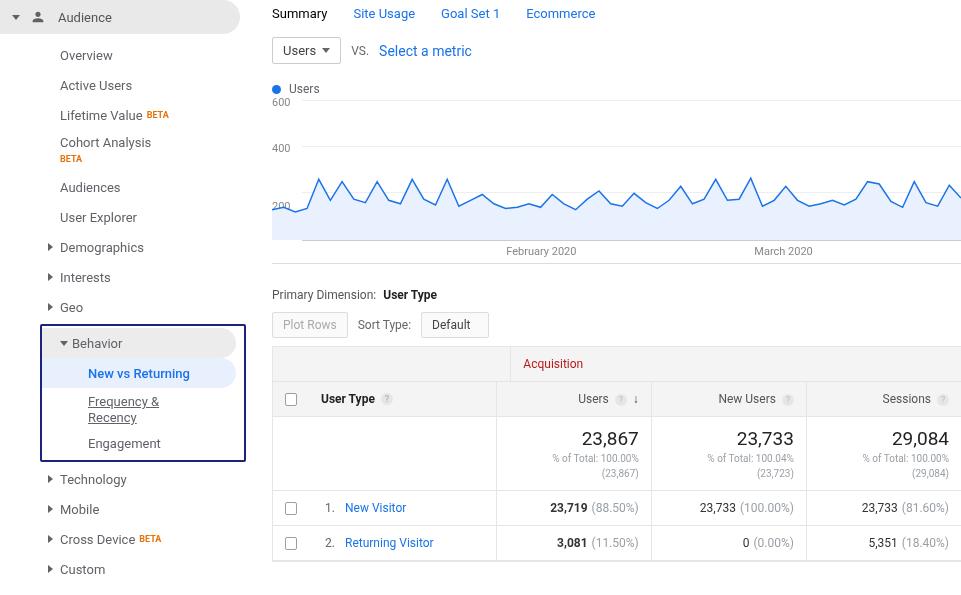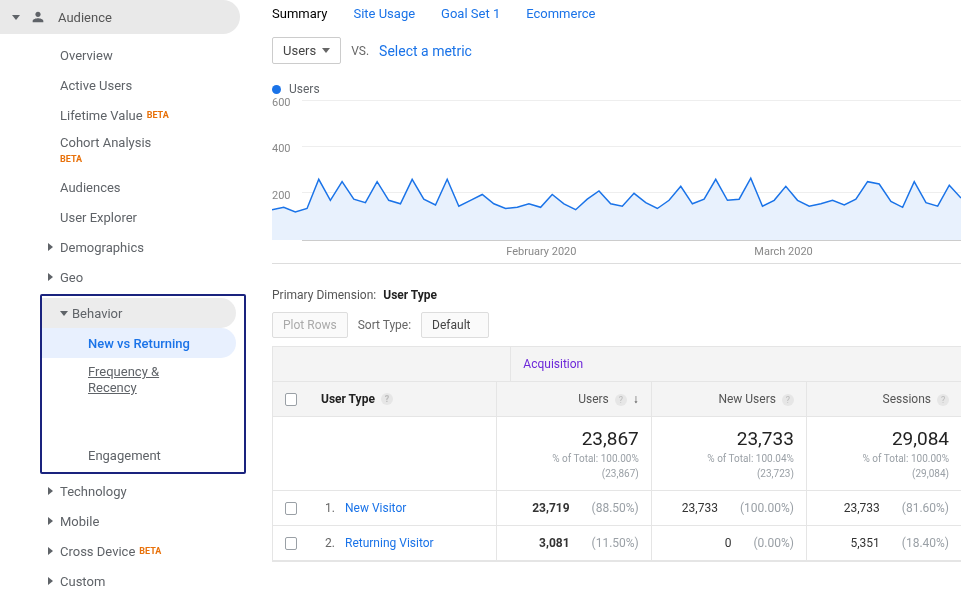--- a/index.html
+++ b/index.html
@@ -70,21 +70,21 @@
 .thead-top .th { background:#f4f4f4; }
 .thead-top .acq { border-left:1px solid #e5e5e5; }
 .thead-sub .th { background:#f4f4f4; color:#555; font-weight:400; }
 .thead-sub .col-usertype { display:flex; align-items:center; font-weight:700; color:#222; }
 .help { display:inline-block; width:12px; height:12px; border-radius:50%; background:#e6e6e6; color:#bbb; font-size:9px; line-height:12px; text-align:center; margin-left:6px; }
 .totals .td { background:#fff; }
 .big-num { font-size:19px; color:#222; font-weight:400; }
 .sub-note { color:#9aa0a6; font-size:10px; line-height:13px; margin-top:2px; }
 .row-link { color:#1a73e8; cursor:pointer; }
 .bold { font-weight:700; }
-.pct { color:#9aa0a6; margin-left:22px; }
+.pct { color:#9aa0a6; margin-left:4px; }
 .idx { color:#666; margin-right:10px; display:inline-block; width:14px; text-align:right; }
 .arrow-down { display:inline-block; margin-left:6px; color:#444; }
 .bl { border-left:1px solid #e5e5e5; }
 </style>
 </head>
 <body>
 
 <div class="layout">
 
   <div class="sidebar">
@@ -107,33 +107,37 @@
         <span class="beta-tag">BETA</span>
       </div>
       <div class="nav-item">Audiences</div>
       <div class="nav-item">User Explorer</div>
       <div class="nav-item parent">
           <span class="tri"></span>
           <span>Demographics</span>
         </div>
       <div class="nav-item parent">
           <span class="tri"></span>
+          <span>Interests</span>
+        </div>
+      <div class="nav-item parent">
+          <span class="tri"></span>
           <span>Geo</span>
         </div>
 
       <div class="highlight-box">
         <div class="nav-item parent open active-parent" style="padding-left:30px;">
             <span class="tri" style="left:18px;"></span>
             <span>Behavior</span>
           </div>
         <div class="nav-item sub selected" style="padding-left:46px;">New vs Returning</div>
         <div class="nav-item sub wrap" style="padding-left:46px;">
             <span style="max-width:110px;">Frequency &amp; Recency</span>
           </div>
-        <div class="nav-item sub" style="padding-left:46px;margin-top:42px;">Engagement</div>
+        <div class="nav-item sub" style="padding-left:46px;">Engagement</div>
       </div>
 
       <div class="nav-item parent">
           <span class="tri"></span>
           <span>Technology</span>
         </div>
       <div class="nav-item parent">
           <span class="tri"></span>
           <span>Mobile</span>
         </div>
@@ -169,21 +173,21 @@
     <div class="chart-header">
       <span class="legend-dot"></span>
       <span class="legend-label">Users</span>
     </div>
 
     <div class="chart-wrap">
       <div class="y-tick" style="top:-4px;">600</div>
       <div class="y-line" style="top:0;"></div>
       <div class="y-tick" style="top:42px;">400</div>
       <div class="y-line" style="top:46px;"></div>
-      <div class="y-tick" style="top:89px;">200</div>
+      <div class="y-tick" style="top:100px;">200</div>
       <div class="y-line" style="top:92px;"></div>
       <div class="y-line" style="top:140px;border-top:1px solid #ccc;"></div>
       <svg class="chart-svg" viewBox="0 0 700 140" preserveAspectRatio="none">
         <path id="chart-area" fill="#e8f1fd" stroke="none" d="M0.0 109.7 L11.9 107.3 L23.7 112.0 L35.6 108.5 L47.5 79.3 L59.3 100.3 L71.2 81.7 L83.1 99.2 L94.9 102.7 L106.8 81.7 L118.6 100.3 L130.5 103.8 L142.4 79.3 L154.2 99.2 L166.1 105.0 L178.0 79.3 L189.8 106.2 L201.7 100.3 L213.6 94.5 L225.4 103.8 L237.3 108.5 L249.2 107.3 L261.0 103.8 L272.9 107.3 L284.7 94.5 L296.6 103.8 L308.5 109.7 L320.3 99.2 L332.2 91.0 L344.1 103.8 L355.9 106.2 L367.8 93.3 L379.7 102.7 L391.5 108.5 L403.4 100.3 L415.3 86.3 L427.1 103.8 L439.0 99.2 L450.8 79.3 L462.7 100.3 L474.6 99.2 L486.4 78.2 L498.3 106.2 L510.2 100.3 L522.0 86.3 L533.9 100.3 L545.8 106.2 L557.6 103.8 L569.5 100.3 L581.4 105.0 L593.2 99.2 L605.1 81.7 L616.9 84.0 L628.8 101.5 L640.7 107.3 L652.5 81.7 L664.4 102.7 L676.3 106.2 L688.1 85.2 L700.0 98.0 L 700 140 L 0 140 Z"></path>
         <path id="chart-line" fill="none" stroke="#1a73e8" stroke-width="1.5" d="M0.0 109.7 L11.9 107.3 L23.7 112.0 L35.6 108.5 L47.5 79.3 L59.3 100.3 L71.2 81.7 L83.1 99.2 L94.9 102.7 L106.8 81.7 L118.6 100.3 L130.5 103.8 L142.4 79.3 L154.2 99.2 L166.1 105.0 L178.0 79.3 L189.8 106.2 L201.7 100.3 L213.6 94.5 L225.4 103.8 L237.3 108.5 L249.2 107.3 L261.0 103.8 L272.9 107.3 L284.7 94.5 L296.6 103.8 L308.5 109.7 L320.3 99.2 L332.2 91.0 L344.1 103.8 L355.9 106.2 L367.8 93.3 L379.7 102.7 L391.5 108.5 L403.4 100.3 L415.3 86.3 L427.1 103.8 L439.0 99.2 L450.8 79.3 L462.7 100.3 L474.6 99.2 L486.4 78.2 L498.3 106.2 L510.2 100.3 L522.0 86.3 L533.9 100.3 L545.8 106.2 L557.6 103.8 L569.5 100.3 L581.4 105.0 L593.2 99.2 L605.1 81.7 L616.9 84.0 L628.8 101.5 L640.7 107.3 L652.5 81.7 L664.4 102.7 L676.3 106.2 L688.1 85.2 L700.0 98.0 "></path>
       </svg>
       <div class="x-labels">
         <span class="x-label" style="left:34%;">February 2020</span>
         <span class="x-label" style="left:70%;">March 2020</span>
       </div>
@@ -198,21 +202,21 @@
       <span class="sort-label">Sort Type:</span>
       <span class="btn-outline enabled">
         <span>Default</span> <span class="caret" style="display:inline-block;vertical-align:middle;margin-left:4px;"></span>
       </span>
     </div>
 
     <div class="table">
       <div class="tr thead-top">
         <div class="th col-check"></div>
         <div class="th col-usertype"></div>
-        <div class="th acq" style="flex:3.6;font-weight:400;color:#6d28d9;">Acquisition</div>
+        <div class="th acq" style="flex:3.6;font-weight:400;color:#b91c1c;">Acquisition</div>
       </div>
       <div class="tr thead-sub">
         <div class="th col-check">
             <span class="cb"></span>
           </div>
         <div class="th col-usertype">
           <span>User Type</span>
             <span class="help">?</span>
         </div>
         <div class="th col-metric bl">

